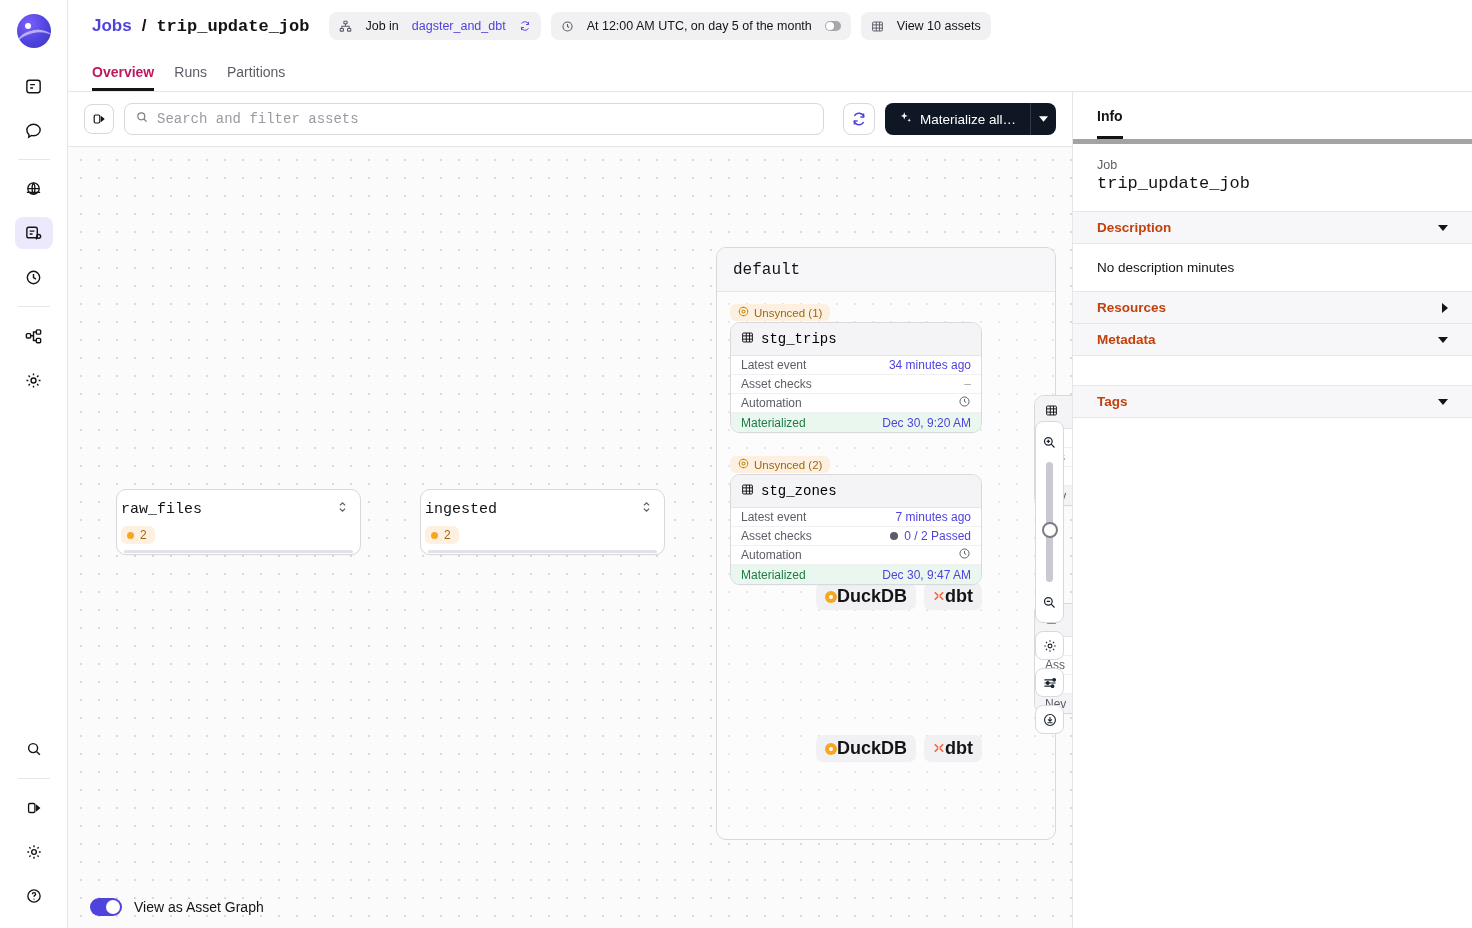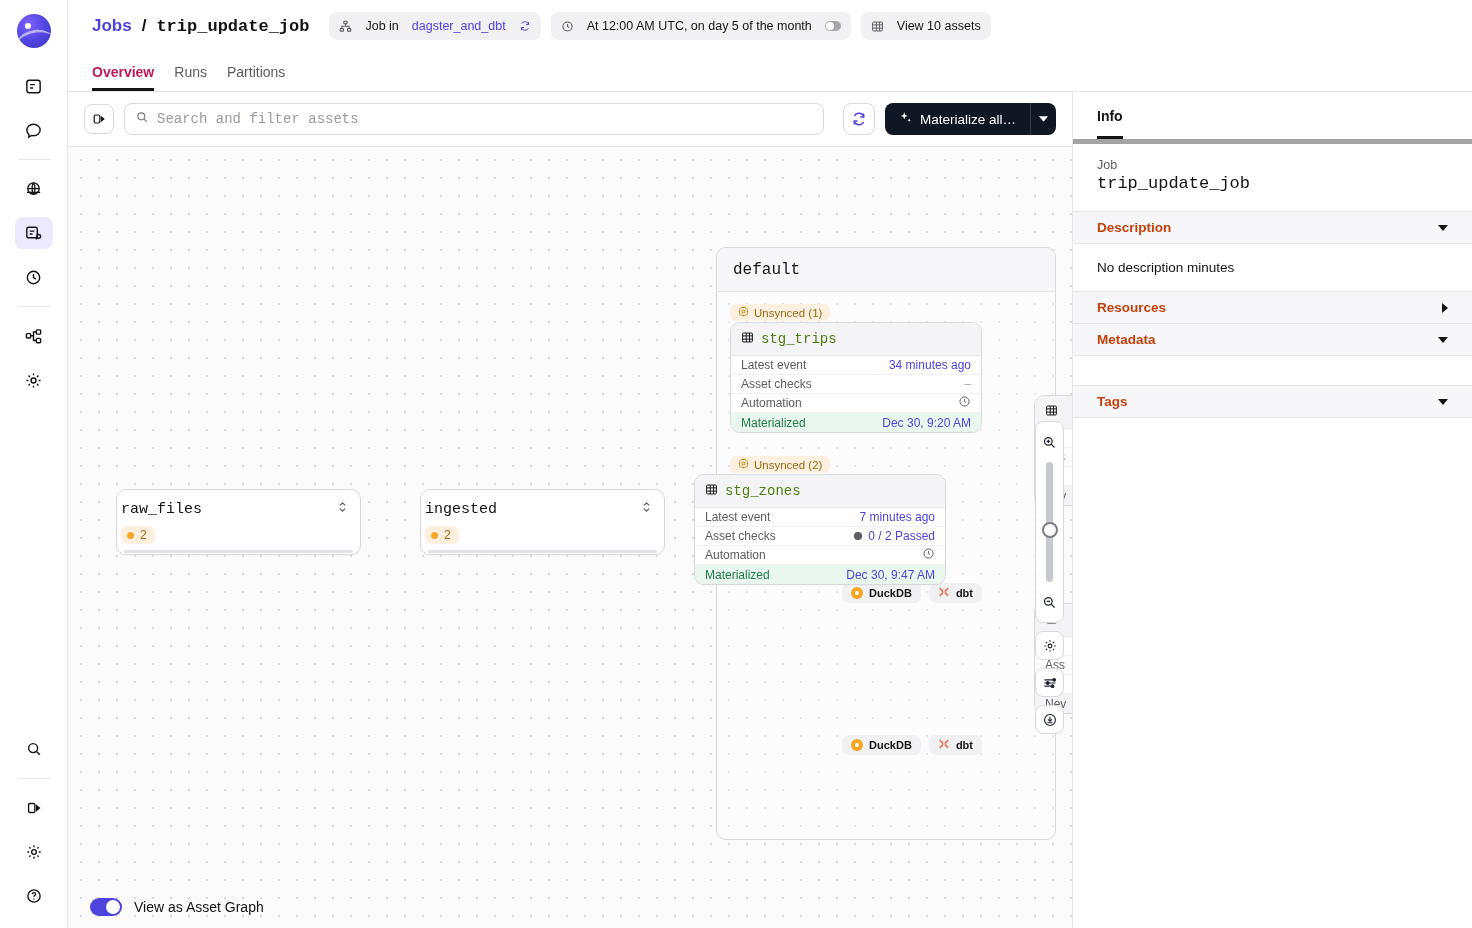--- a/index.html
+++ b/index.html
@@ -163,43 +163,43 @@
     border-radius: 9px 9px 0 0; display: flex; align-items: center; padding-left: 16px;
   }
   #group-header .gtitle { font-family: "Liberation Mono", monospace; font-size: 16px; color: #131416; }
 
   
   .asset-node { width: 252px; border-radius: 10px; overflow: hidden; background: #fff; }
   .asset-head {
     background: #f4f4f6; display: flex; align-items: center; gap: 7px;
     padding: 7px 10px; border-bottom: 1px solid #e6e6e9;
   }
-  .asset-head .aname { font-family: "Liberation Mono", monospace; font-size: 14px; color: #4d7c0f; text-align: center; }
+  .asset-head .aname { font-family: "Liberation Mono", monospace; font-size: 14px; color: #000000; text-align: center; }
   .arow {
     display: flex; align-items: center; justify-content: space-between;
     padding: 3px 10px; font-size: 12px; color: #5c5c66;
     border-bottom: 1px solid #f0f0f3; height: 19px;
   }
   .arow .rv { color: #4f43dd; display: flex; align-items: center; gap: 6px; }
   .arow.mat { background: #e9f7ee; border-bottom: 0; }
   .arow.mat .rl { color: #1f7a46; }
   .arow.mat .rv { color: #4f43dd; }
   .dim { color: #a6a6ad; }
   .dot-gray { width: 8px; height: 8px; border-radius: 50%; background: #5c5c66; display:inline-block; }
 
   .badge-unsynced {
     display: inline-flex; align-items: center; gap: 5px;
     background: #fdf0e0; color: #9a6a14; border-radius: 6px;
     padding: 2px 8px; font-size: 11.5px;
   }
   .tagrow { display: flex; gap: 8px; justify-content: flex-end; }
   .tool-tag {
-    display: inline-flex; align-items: center; gap: 6px;
+    display: inline-flex; align-items: center; 
     background: #f1f1f4; border-radius: 7px; padding: 3px 9px;
-    font-size: 11px; font-weight: 700; color: #131416;
+    font-size: 18px; font-weight: 700; color: #131416;
   }
   .duck-ico {
     width: 12px; height: 12px; border-radius: 50%;
     background: #f5a623; position: relative;
   }
   .duck-ico::after{
     content:""; position:absolute; left:4px; top:4px; width:4px;height:4px;border-radius:50%;background:#fff;
   }
 
   
@@ -542,21 +542,21 @@
                 <svg width="11" height="11" viewBox="0 0 14 14" fill="none" stroke="#c98a1c" stroke-width="1.3">
                   <circle cx="7" cy="7" r="5.4"></circle>
                     <circle cx="7" cy="7" r="2"></circle>
                   <path d="M7 1.1v1.4M7 11.5v1.4M1.1 7h1.4M11.5 7h1.4"></path>
                 </svg>
               </span>
               <span>Unsynced (2)</span>
             </span>
           </div>
 
-          <div class="node asset-node" style="left:626px; top:327px;">
+          <div class="node asset-node" style="left:662px; top:327px;">
             <div class="asset-head">
               <span>
                 <svg width="13" height="13" viewBox="0 0 16 16" fill="none" stroke="#131416" stroke-width="1.2">
                   <rect x="2" y="2.5" width="12" height="11" rx="1.2"></rect>
                   <path d="M2 6h12M2 10h12M6.5 2.5v11M10.5 2.5v11"></path>
                 </svg>
               </span>
               <span class="aname">stg_zones</span>
             </div>
             <div class="arow">

